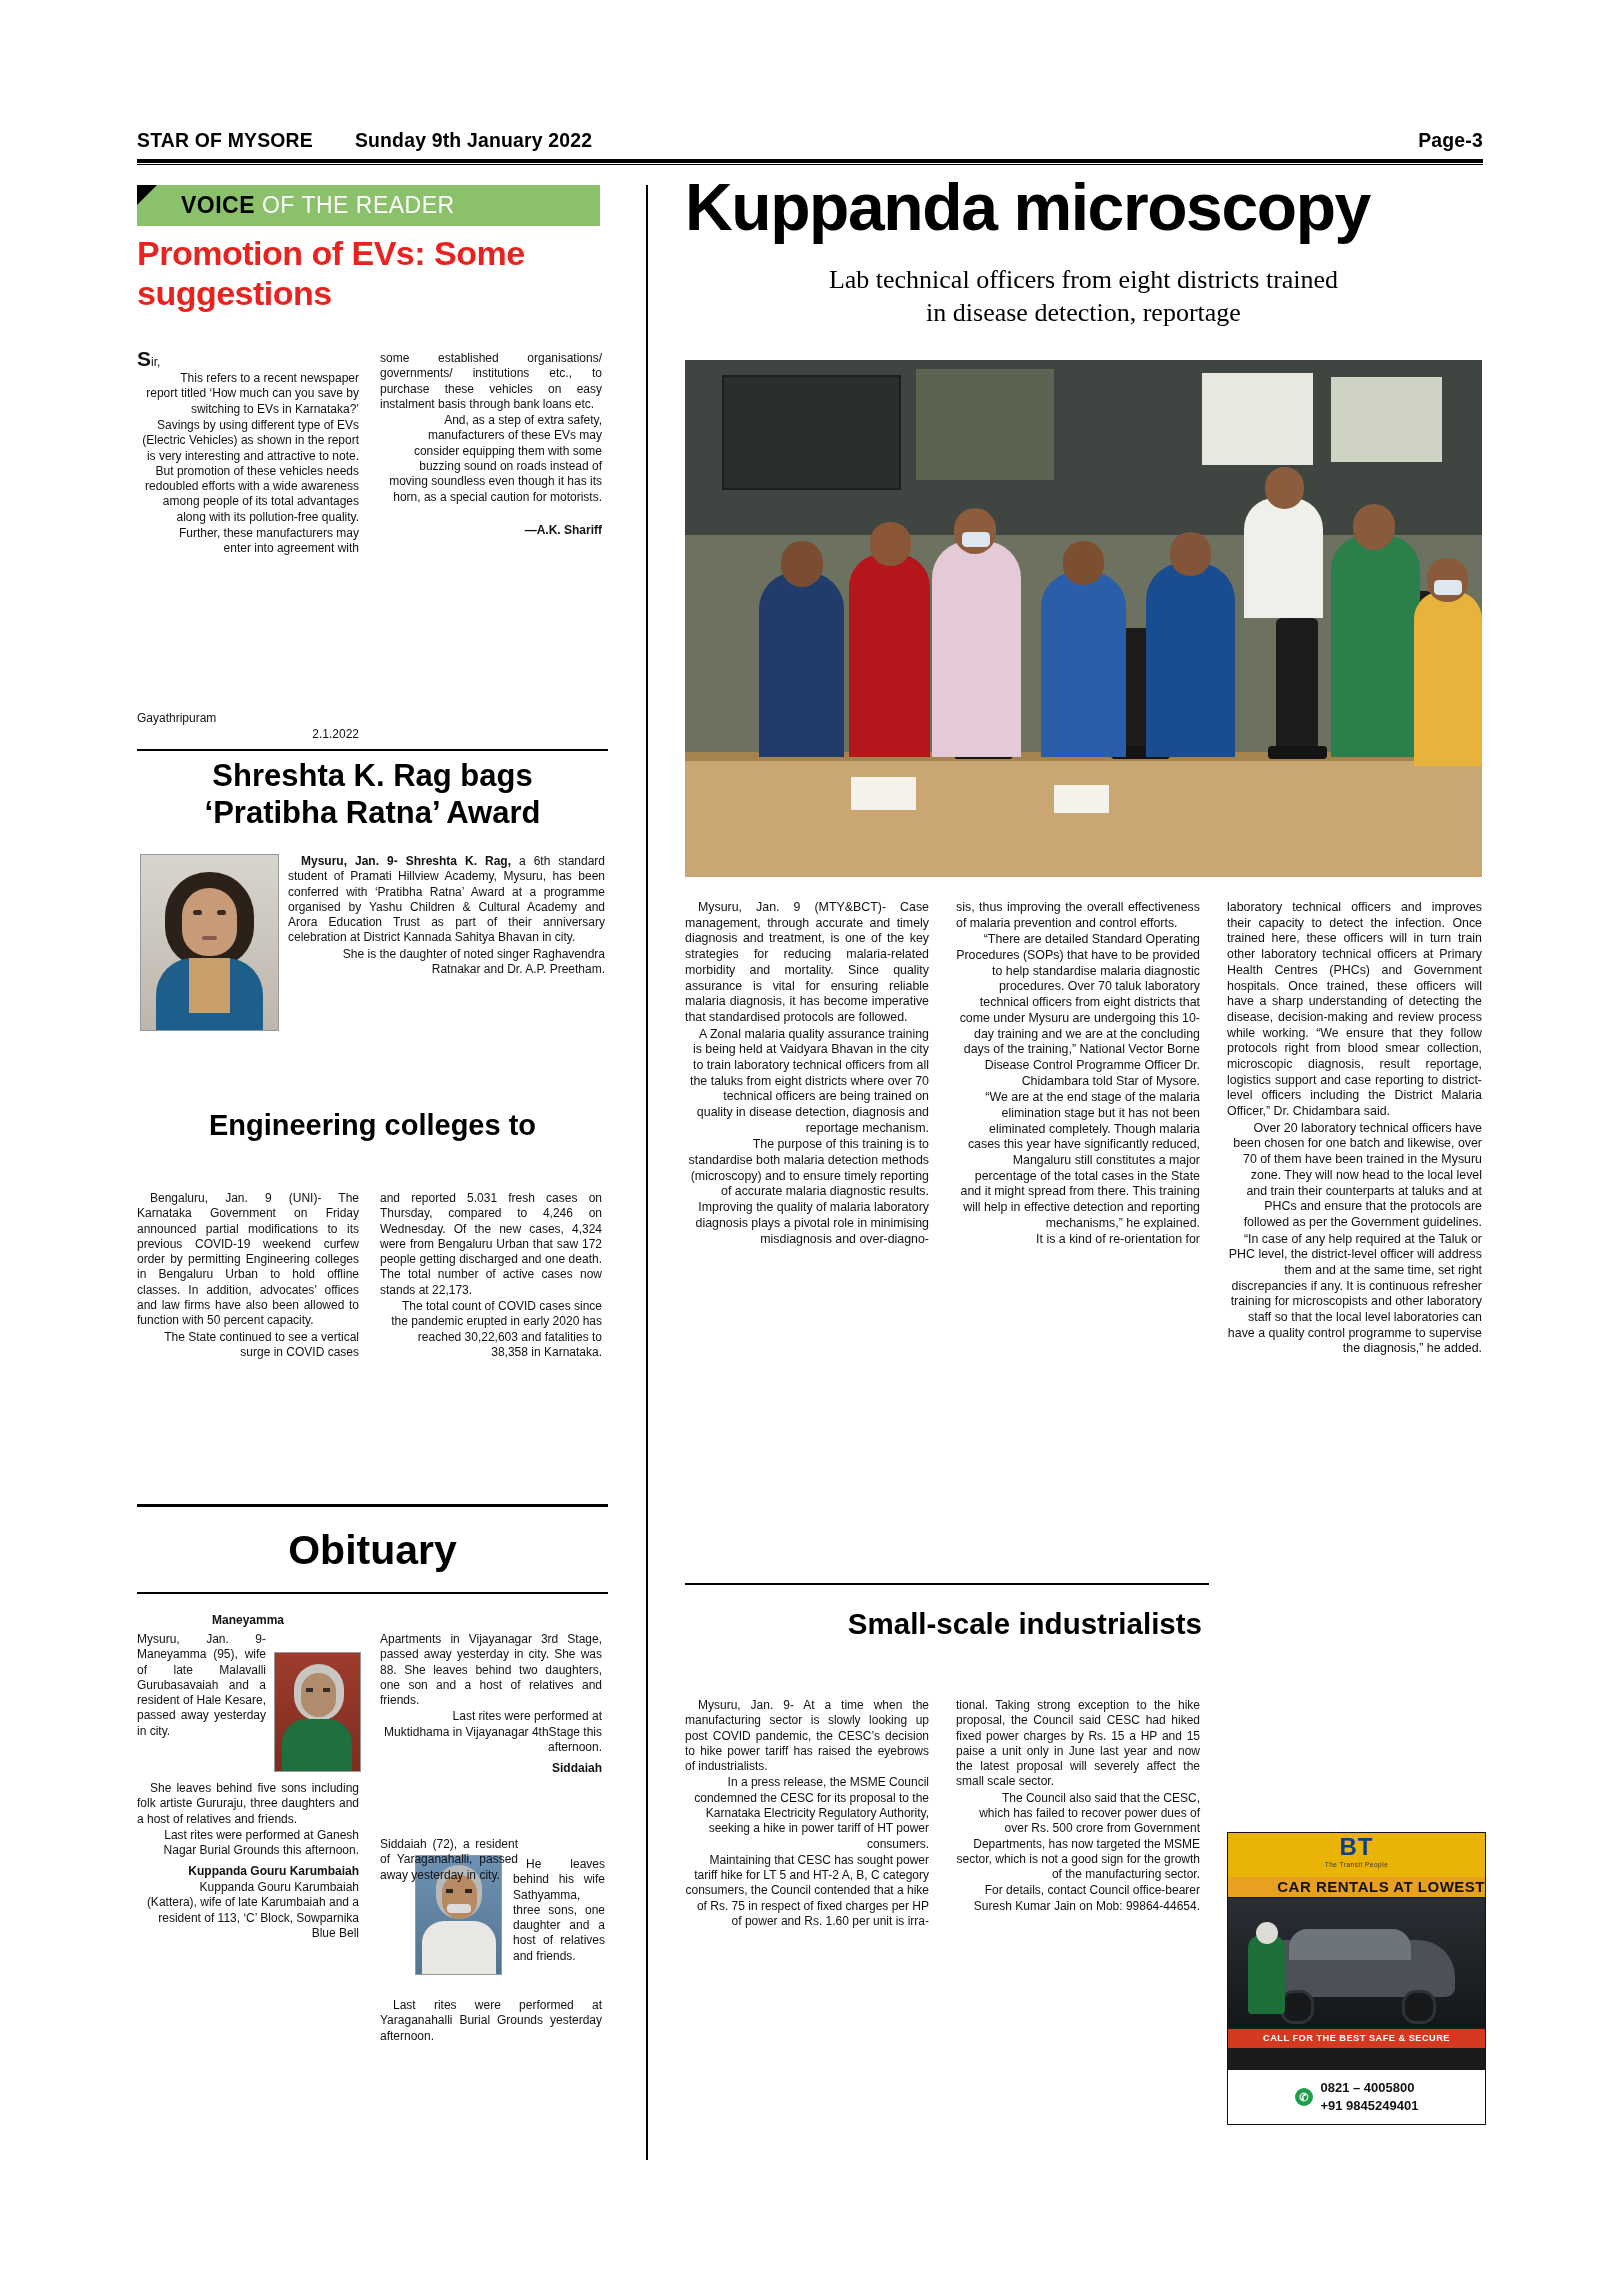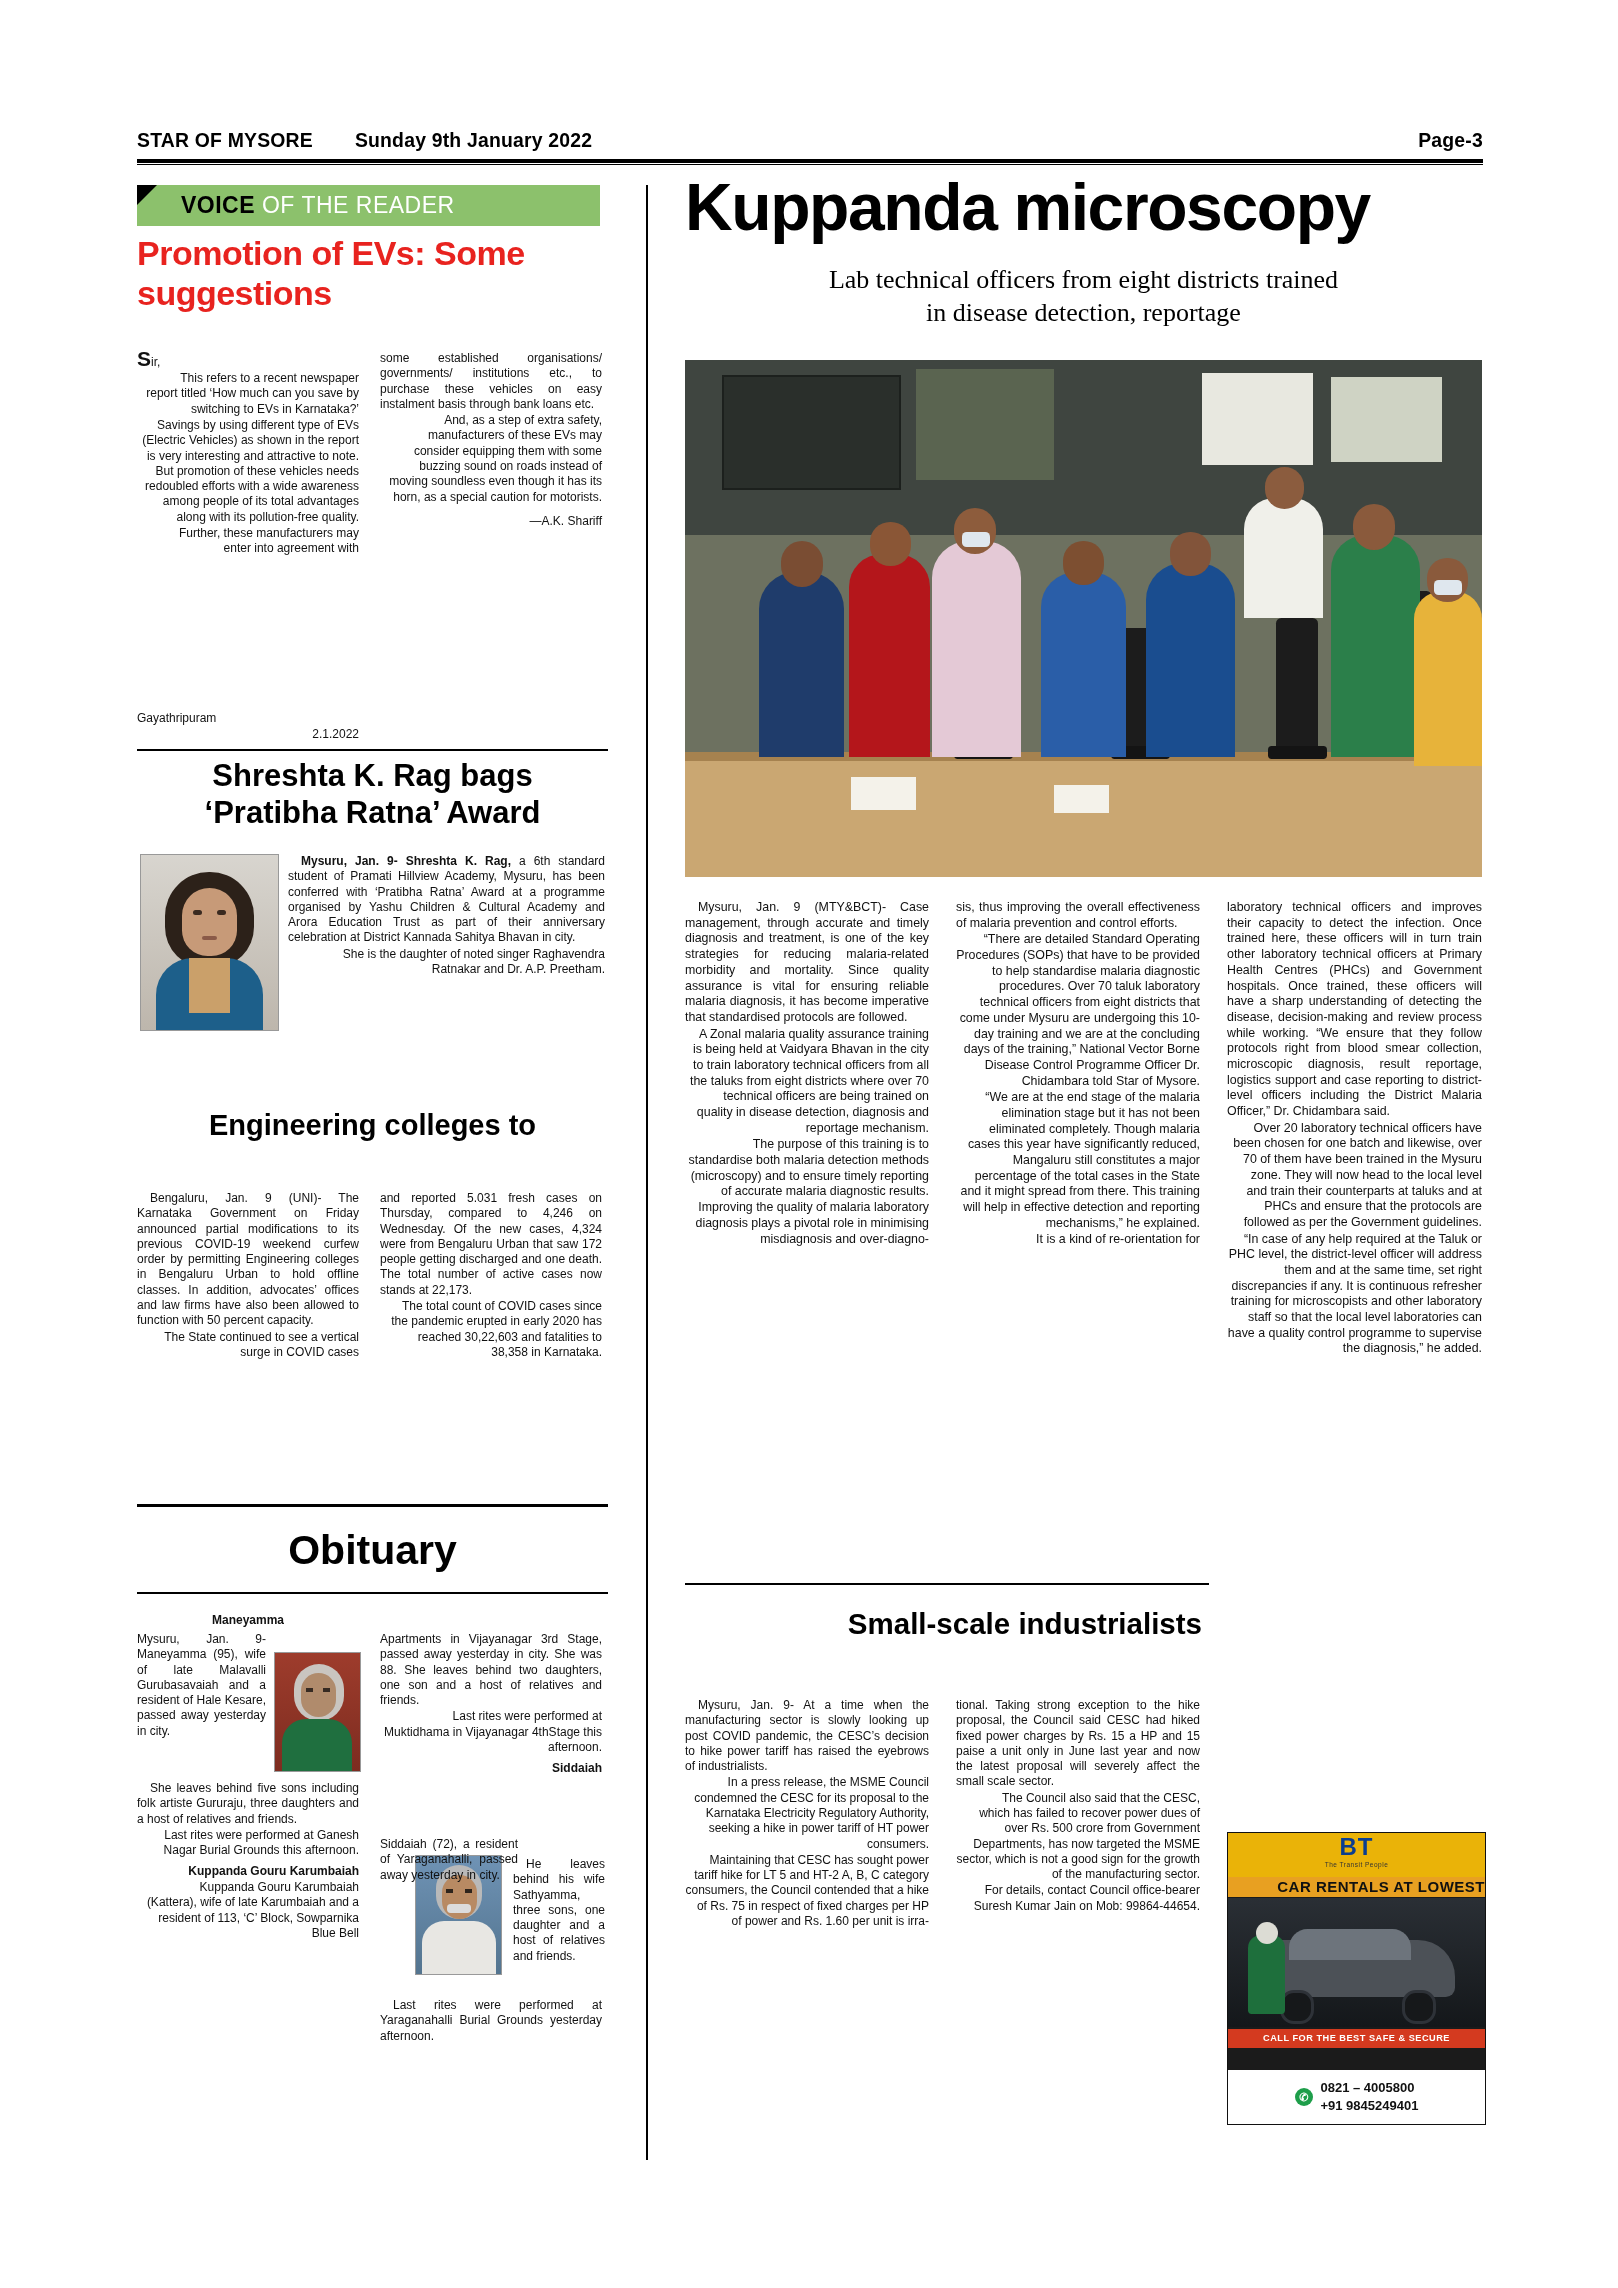--- a/index.html
+++ b/index.html
@@ -242,21 +242,21 @@
 
   <div class="col" style="left:137px; top:351px; width:222px;">
     <p class="noind"><span class="dropcap">S</span><span>ir,</span></p>
     <p>This refers to a recent newspaper report titled ‘How much can you save by switching to EVs in Karnataka?’</p>
     <p>Savings by using different type of EVs (Electric Vehicles) as shown in the report is very interesting and attractive to note. But promotion of these vehicles needs redoubled efforts with a wide awareness among people of its total advantages along with its pollution-free quality.</p>
     <p>Further, these manufacturers may enter into agreement with</p>
   </div>
   <div class="col" style="left:380px; top:351px; width:222px;">
     <p class="noind">some established organisations/ governments/ institutions etc., to purchase these vehicles on easy instalment basis through bank loans etc.</p>
     <p>And, as a step of extra safety, manufacturers of these EVs may consider equipping them with some buzzing sound on roads instead of moving soundless even though it has its horn, as a special caution for motorists.</p>
-    <p class="noind" style="font-weight:normal;margin-top:9px;">—A.K. Shariff</p>
+    <p class="noind" style="font-weight:bold;margin-top:18px;">—A.K. Shariff</p>
   </div>
   <div class="col" style="left:137px; top:711px; width:222px;">
     <p class="noind">Gayathripuram</p>
     <p class="noind">2.1.2022</p>
   </div>
 
   <div class="hr" style="left:137px; top:749px; width:471px; height:1.8px;"></div>
 
   <div class="shrestha-h">
     <div>Shreshta K. Rag bags</div>

